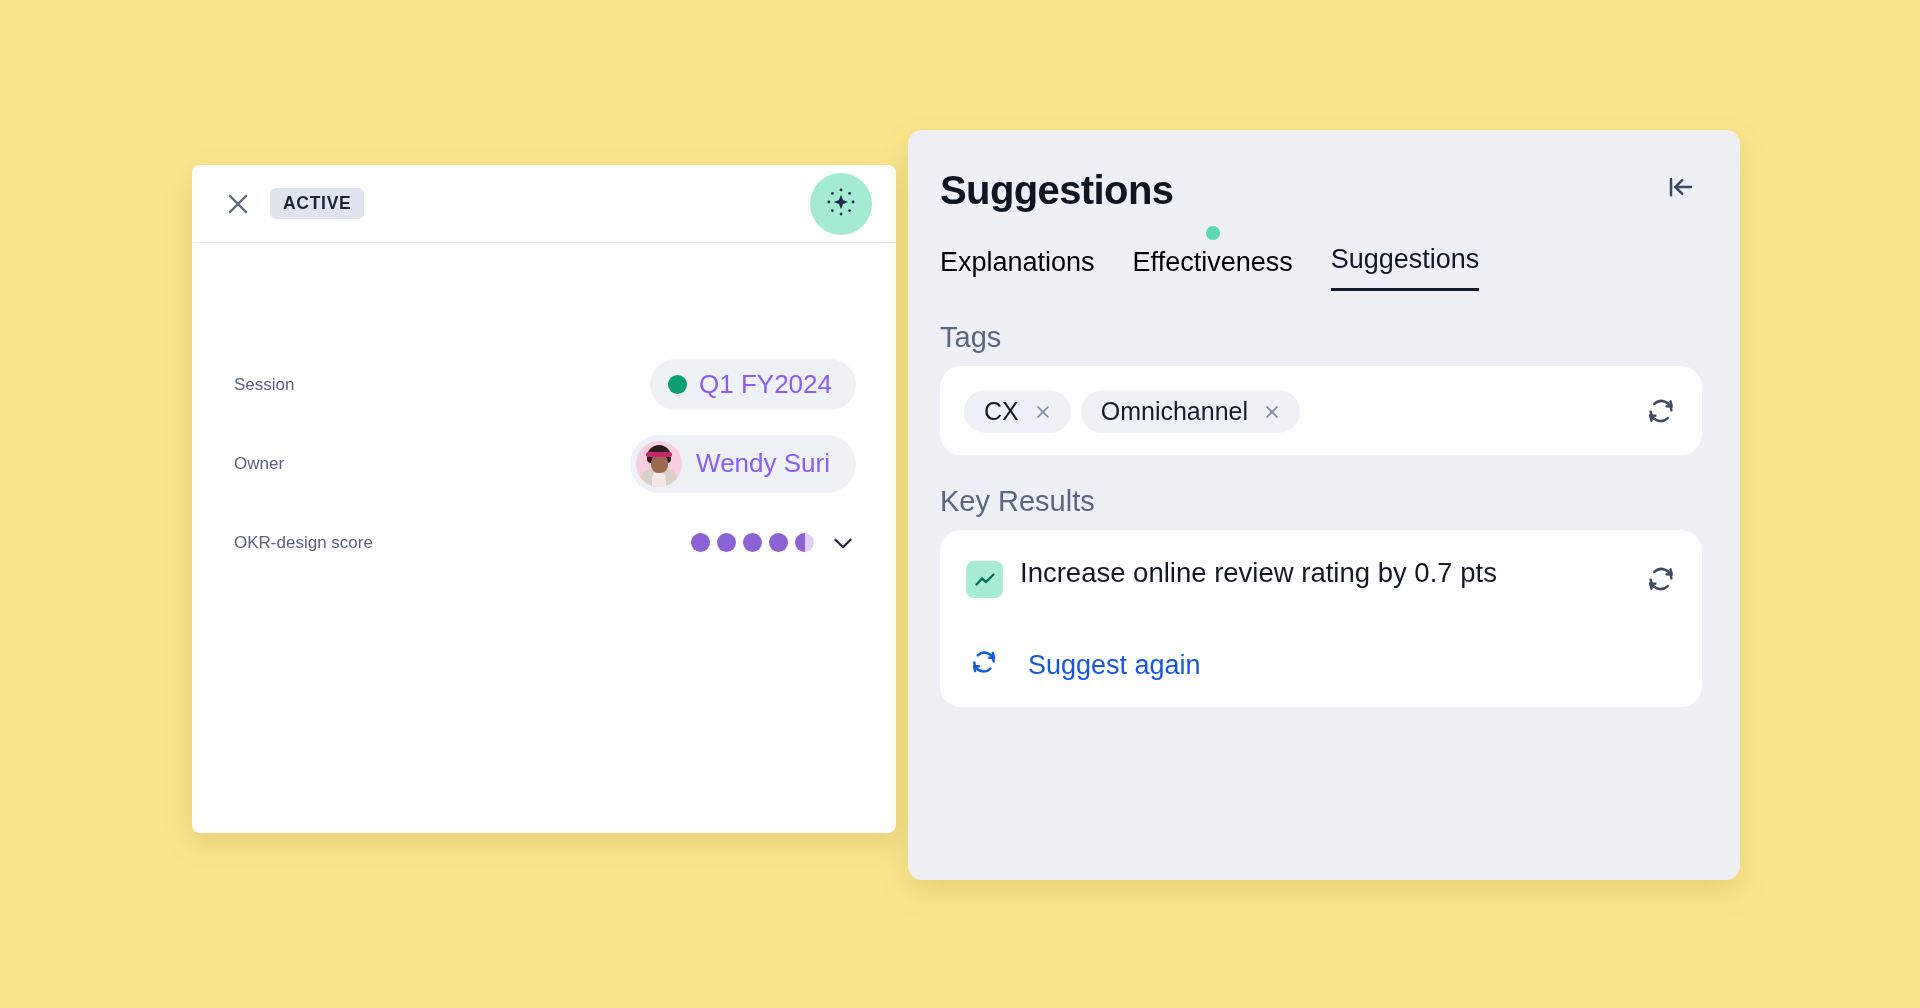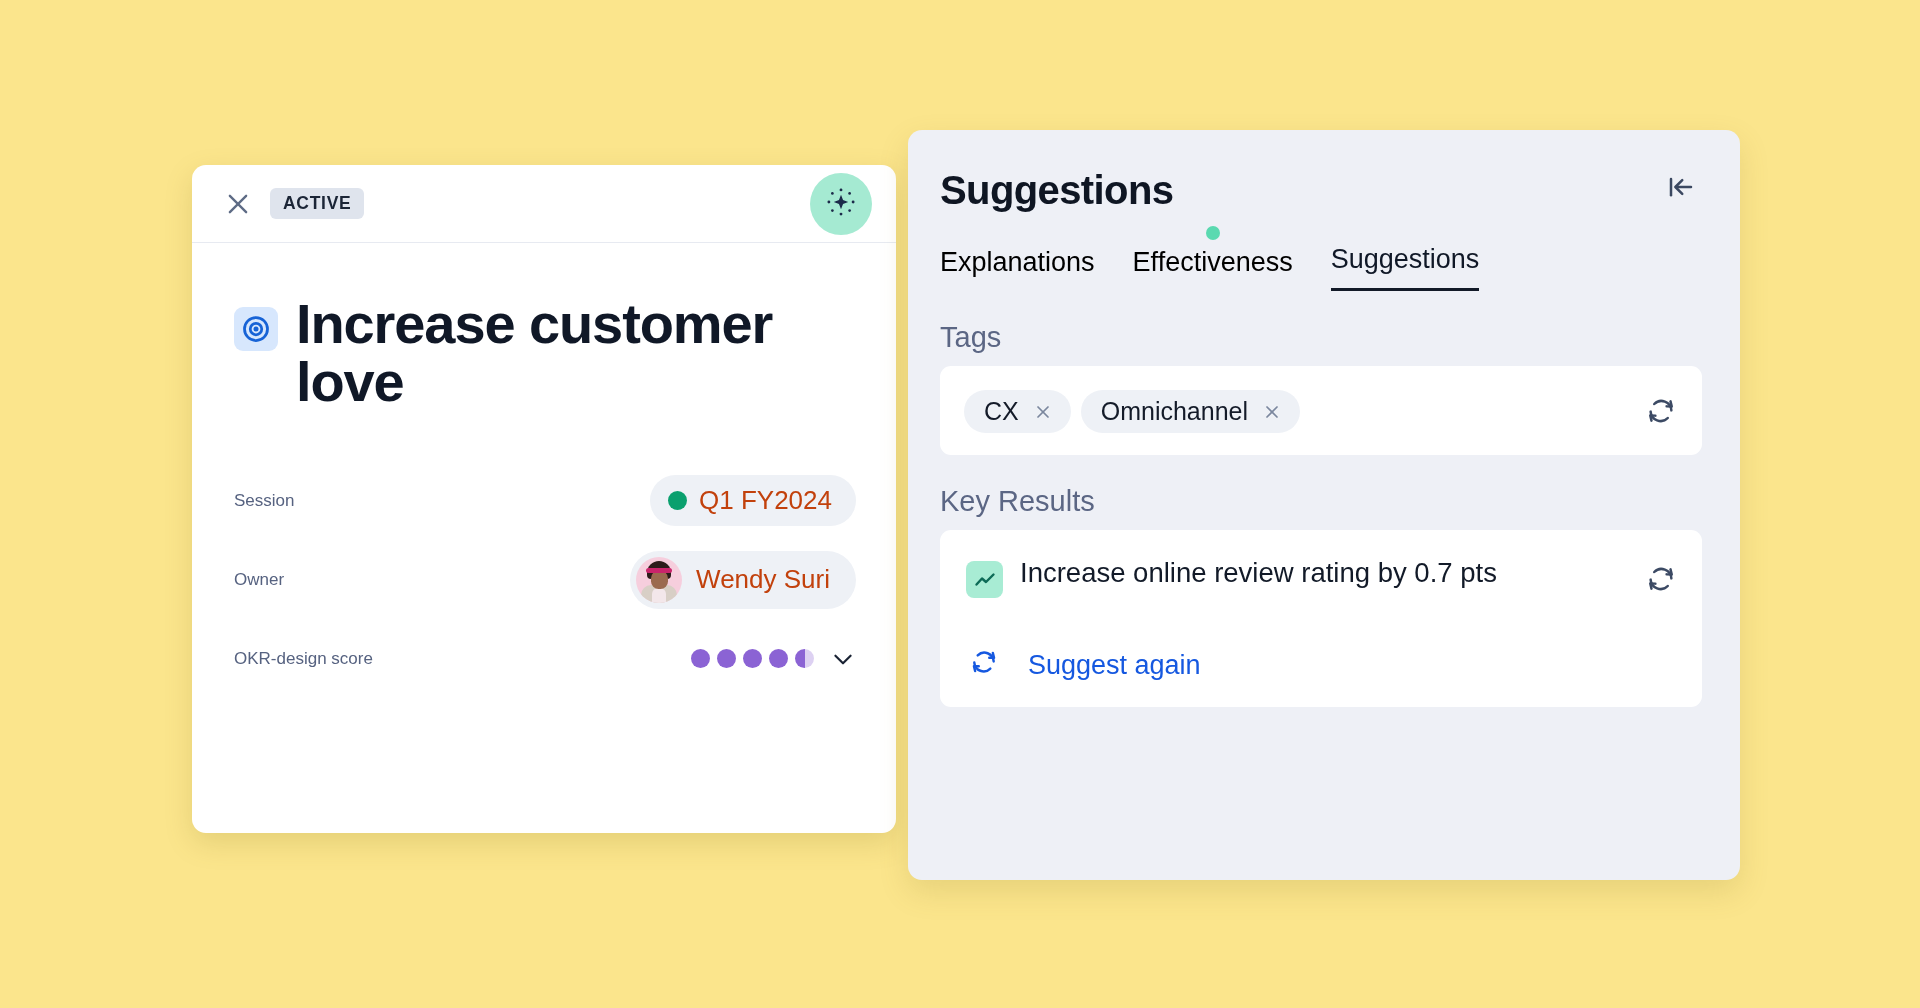--- a/index.html
+++ b/index.html
@@ -18,21 +18,21 @@
   }
 
   
   .detail-card {
     position: absolute;
     left: 192px;
     top: 165px;
     width: 704px;
     height: 668px;
     background: #ffffff;
-    border-radius: 14px;
+    border-radius: 8px;
     box-shadow: 0 10px 28px rgba(130,110,30,.18);
     overflow: hidden;
   }
 
   .detail-toolbar {
     height: 78px;
     border-bottom: 1px solid #e7eaf1;
     display: flex;
     align-items: center;
     padding: 0 26px;
@@ -125,21 +125,21 @@
     border-radius: 999px;
     display: inline-flex;
     align-items: center;
     gap: 12px;
     padding: 10px 24px 10px 18px;
     cursor: pointer;
   }
 
   .pill-text {
     font-size: 26px;
-    color: #c2410c;
+    color: #8b5cf6;
     white-space: nowrap;
   }
 
   .dot-green {
     width: 19px;
     height: 19px;
     border-radius: 50%;
     background: #0aa06e;
     flex: none;
   }
@@ -268,21 +268,21 @@
 
   .section-label {
     font-size: 29px;
     color: #5b6684;
     margin-top: 30px;
     margin-bottom: 12px;
   }
 
   .white-box {
     background: #ffffff;
-    border-radius: 11px;
+    border-radius: 21px;
     padding: 22px 24px;
     display: flex;
     align-items: flex-start;
     justify-content: space-between;
     gap: 16px;
   }
 
   .chips { display: flex; gap: 10px; align-items: center; flex-wrap: wrap; padding-top: 2px; }
 
   .chip {
@@ -374,30 +374,20 @@
           <circle cx="24.1" cy="7.9" r="1.25"></circle>
           <circle cx="7.9" cy="24.1" r="1.25"></circle>
           <circle cx="24.1" cy="24.1" r="1.25"></circle>
         </svg>
       </span>
     </div>
   </div>
 
   <div class="detail-body">
 
-    <div class="obj-title-row">
-      <div class="obj-icon">
-        <svg width="30" height="30" viewBox="0 0 24 24">
-          <circle cx="12" cy="12" r="9.2" fill="none" stroke="#1763d6" stroke-width="2.2"></circle>
-          <circle cx="12" cy="12" r="4.6" fill="none" stroke="#1763d6" stroke-width="2.2"></circle>
-          <circle cx="12" cy="12" r="2" fill="#1763d6"></circle>
-        </svg>
-      </div>
-      <h1 class="obj-title">Increase customer love</h1>
-    </div>
 
     <div class="field-rows">
 
       <div class="field-row">
         <div class="field-label">Session</div>
         <div class="pill">
           <span class="dot-green"></span>
           <span class="pill-text">Q1 FY2024</span>
         </div>
       </div>

